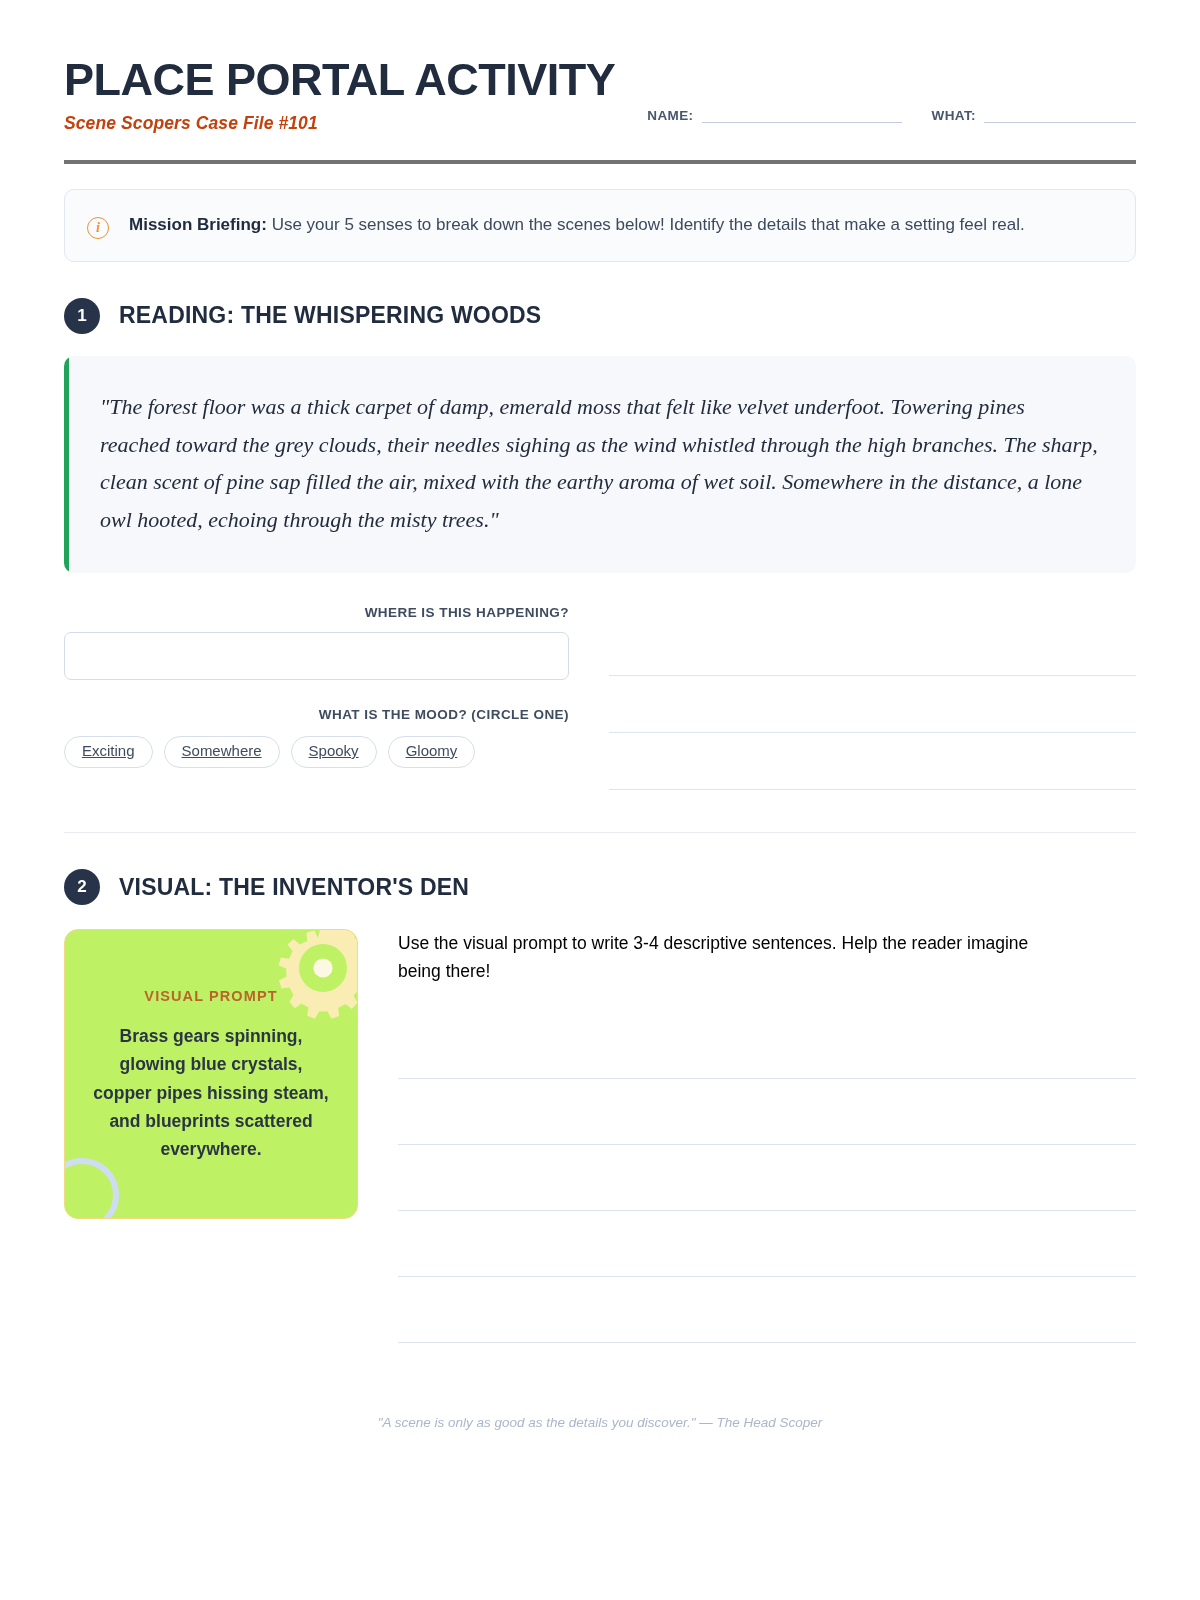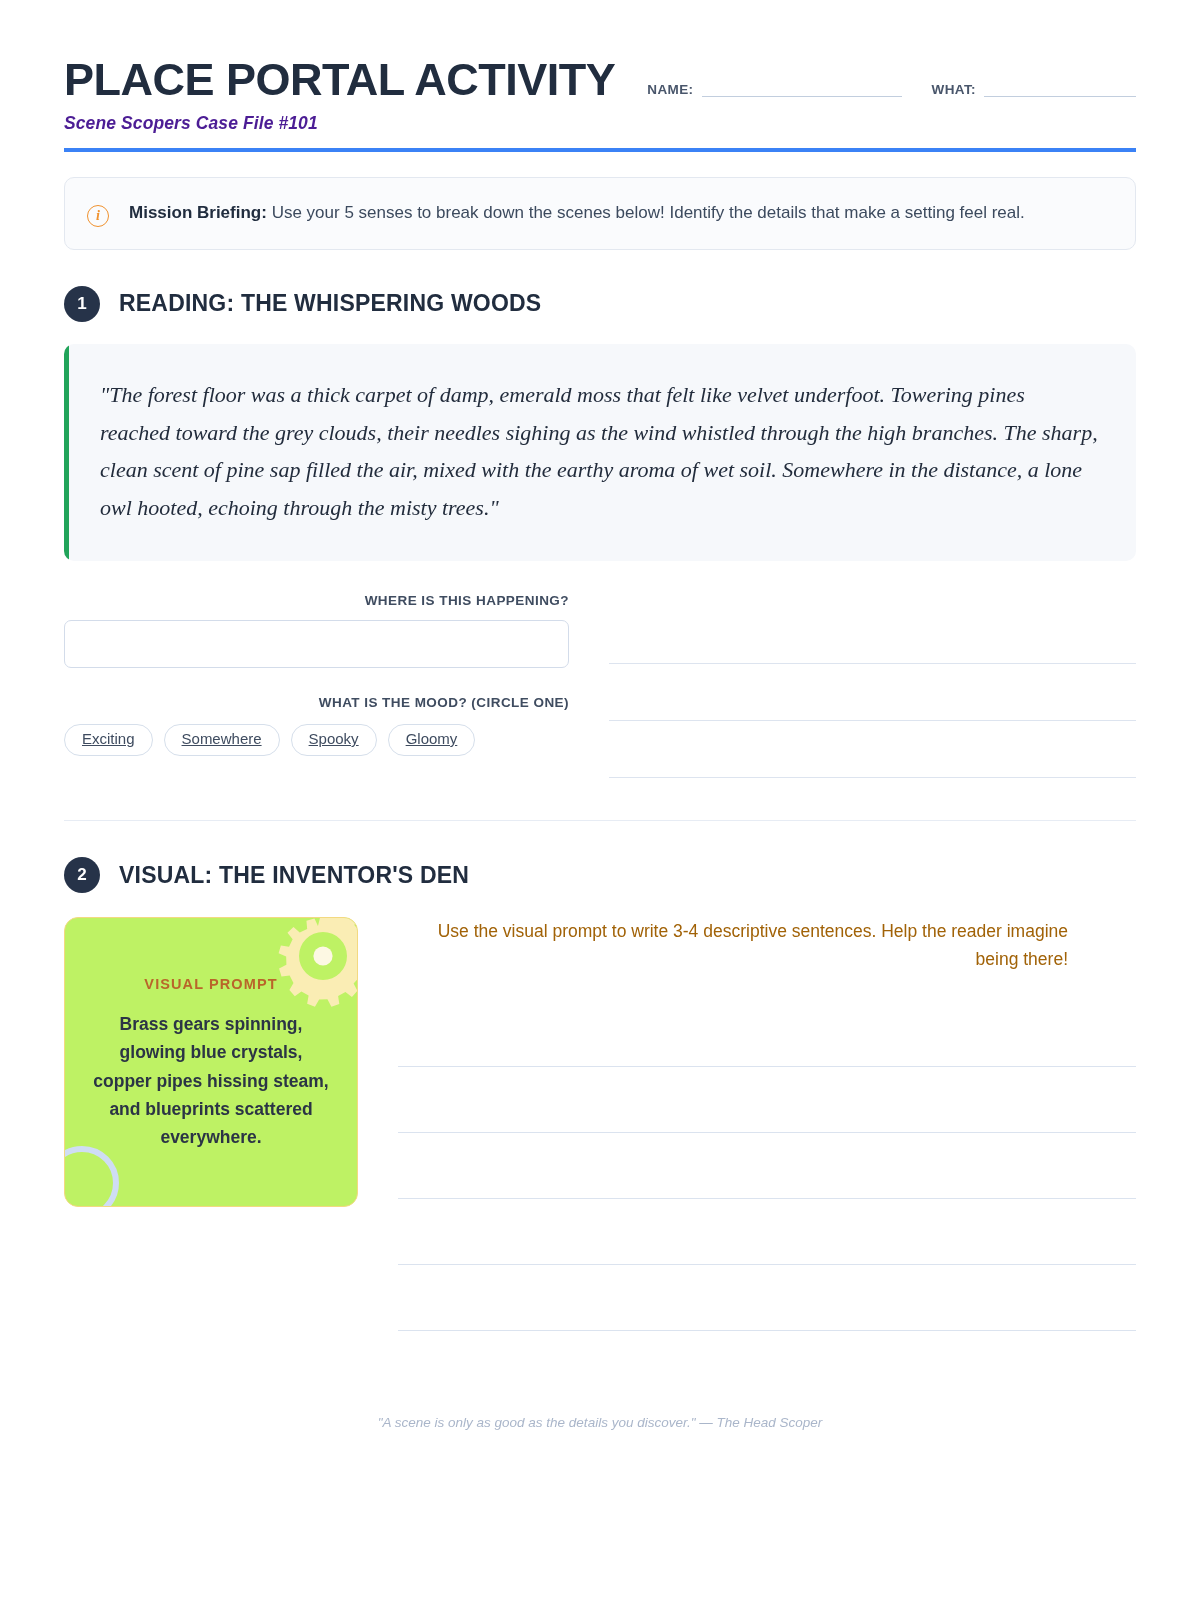--- a/index.html
+++ b/index.html
@@ -20,43 +20,43 @@
     position: relative;
     width: 1200px;
     height: 1600px;
     padding: 56px 64px 0 64px;
   }
 
   
   .header {
     position: relative;
     display: flex;
-    align-items: center;
+    align-items: flex-end;
     justify-content: space-between;
-    padding-bottom: 14px;
-    border-bottom: 4px solid #3b82f6;
+    padding-bottom: 26px;
+    border-bottom: 4px solid #737373;
   }
 
   .header-left { width: 560px; }
 
   .doc-title {
     font-size: 45px;
     line-height: 1.06;
     font-weight: 700;
     letter-spacing: -0.5px;
     color: #212d3f;
     text-transform: uppercase;
   }
 
   .doc-subtitle {
     margin-top: 9px;
     font-size: 17.5px;
     font-weight: 700;
     font-style: italic;
-    color: #4c1d95;
+    color: #c2410c;
     letter-spacing: 0.1px;
   }
 
   .header-right {
     display: flex;
     align-items: flex-end;
     gap: 30px;
     padding-bottom: 11px;
   }
 
@@ -277,23 +277,22 @@
     font-weight: 700;
     line-height: 1.62;
     color: #2b3445;
   }
 
   .visual-right { flex: 1; }
 
   .instruction {
     font-size: 17.5px;
     line-height: 1.6;
-    color: #a16207;
+    color: #000000;
     max-width: 670px;
-    text-align: right;
   }
 
   .visual-lines { margin-top: 28px; }
   .visual-line {
     border-bottom: 1.3px solid #dbe3ef;
     height: 66px;
   }
 
   
   .footer {

